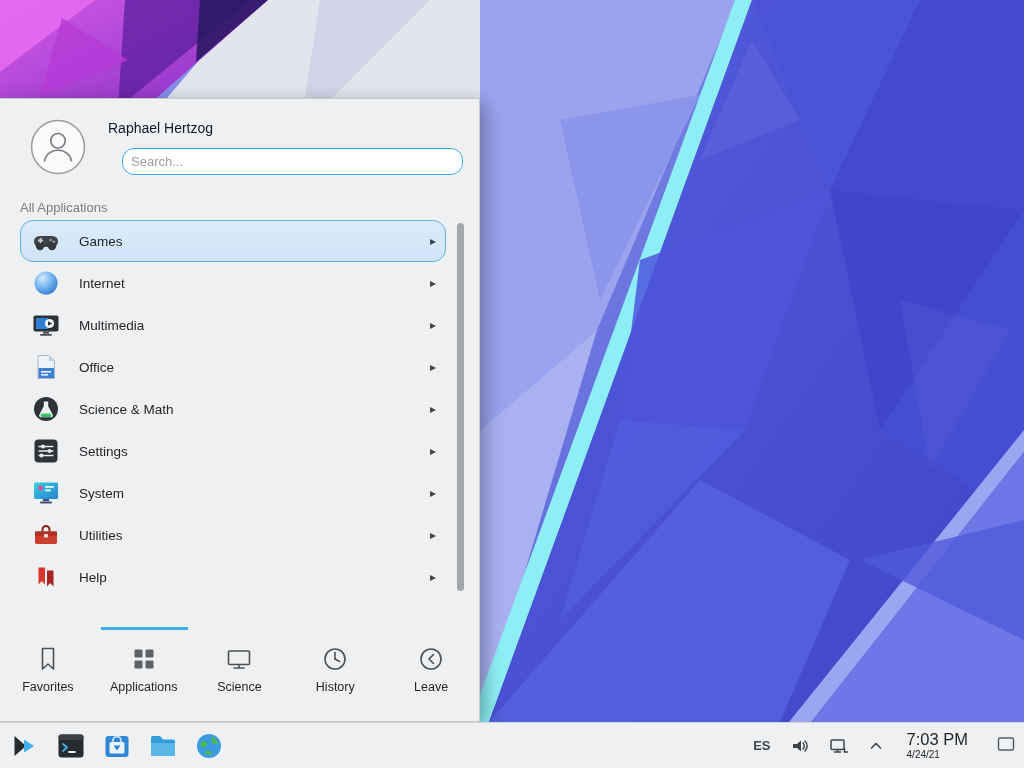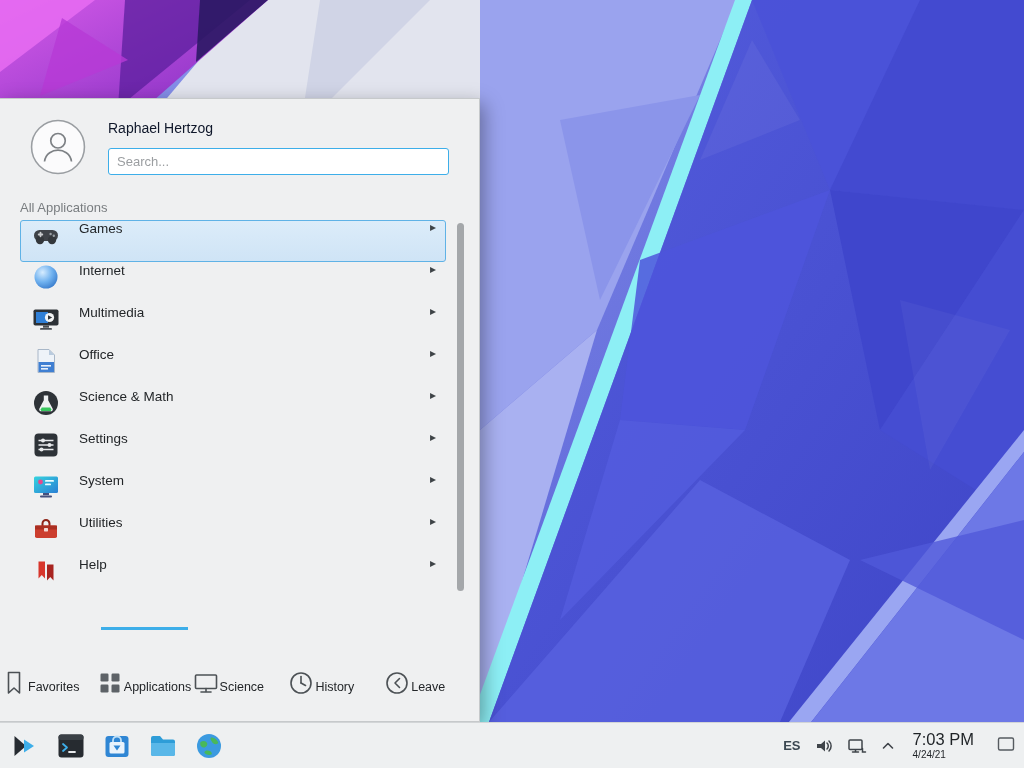--- a/index.html
+++ b/index.html
@@ -7,54 +7,54 @@
   body{position:relative;font-family:"Liberation Sans","DejaVu Sans",sans-serif;background:#5560d8}
   .wallpaper{position:absolute;inset:0;z-index:0}
   .wallpaper svg{display:block;width:100%;height:100%}
 
   
   .launcher{position:absolute;left:0;top:98px;width:480px;height:624px;background:#eff0f1;
             z-index:2;border:1px solid #c6c9cb;border-left:none;
             box-shadow:4px 6px 18px rgba(0,0,0,.35)}
   .avatar{position:absolute;left:30px;top:20px;width:56px;height:56px;cursor:pointer}
   .user-name{position:absolute;left:108px;top:21px;font-size:14px;color:#0f172a}
-  .search{position:absolute;left:108px;top:49px;width:341px;height:27px;background:#fff;
-          border:1px solid #3daee9;border-radius:3px;outline:none;font-size:13px;
+  .search{position:absolute;left:122px;top:49px;width:341px;height:27px;background:#fff;
+          border:1px solid #3daee9;border-radius:12px;outline:none;font-size:13px;
           padding:0 8px;color:#232629;font-family:inherit}
   .search::placeholder{color:#9b9ea1}
   .section-label{position:absolute;left:20px;top:101px;font-size:13px;color:#797d80}
 
   .cat-list{position:absolute;left:0;top:117px;width:480px;height:413px;overflow:hidden}
-  .cat-row{height:42px;margin:0 34px 0 20px;display:flex;
-           border:1px solid transparent;border-radius:3px;padding-left:11px;cursor:pointer}
+  .cat-row{height:42px;margin:0 34px 0 20px;display:flex;align-items:center;
+           border:1px solid transparent;border-radius:13px;padding-left:11px;cursor:pointer}
   .cat-row.selected{background:linear-gradient(#dcecf9,#cfe4f6);border-color:#5fb2e6}
   .cat-icon{width:28px;height:28px;margin-right:19px;flex:none}
   .cat-icon svg{display:block;width:28px;height:28px}
   .cat-label{font-size:13.5px;color:#232629}
   .chev{margin-left:auto;padding-right:9px;color:#3e4347;font-size:12px;line-height:1}
   .chev::before{content:"\25B8"}
 
   .scroll-thumb{position:absolute;left:457px;top:124px;width:7px;height:368px;
                 background:#a4a7aa;border-radius:3.5px;cursor:pointer}
 
   .tab-indicator{position:absolute;left:101px;top:528px;width:87px;height:3px;background:#3daee9}
   .tabbar{position:absolute;left:0;top:531px;width:100%;bottom:0;display:flex}
-  .tab{flex:1;display:flex;flex-direction:row;align-items:center;padding-top:15px;cursor:pointer}
+  .tab{flex:1;display:flex;flex-direction:column;align-items:center;padding-top:15px;cursor:pointer}
   .tab-icon{width:28px;height:28px}
   .tab-icon svg{display:block;width:28px;height:28px}
   .tab-label{margin-top:7px;font-size:12.5px;color:#232629}
   .oline{fill:none;stroke:#4c5155;stroke-width:1.6;stroke-linecap:round;stroke-linejoin:round}
 
   
   .panel{position:absolute;left:0;bottom:0;width:1024px;height:46px;background:#eef0f1;
          border-top:1px solid #d2d5d7;z-index:3;display:flex;align-items:center}
   .panel-left{display:flex;align-items:center;gap:16px;padding-left:10px}
   .p-icon{width:30px;height:30px;cursor:pointer}
   .p-icon svg{display:block;width:30px;height:30px}
-  .panel-right{margin-left:auto;display:flex;align-items:center;gap:13px;padding-right:5px}
+  .panel-right{margin-left:auto;display:flex;align-items:center;gap:19px;padding-right:5px}
   .kbd-layout{font-size:13px;font-weight:bold;color:#3c4852;cursor:pointer}
   .t-icon{width:20px;height:20px;cursor:pointer}
   .t-icon svg{display:block;width:20px;height:20px}
   .caret{width:16px;height:16px;cursor:pointer}
   .caret svg{display:block;width:16px;height:16px}
   .clock{line-height:1.15;cursor:pointer;margin:0 6px 0 4px}
   .clock-time{font-size:16.5px;color:#1e2226}
   .clock-date{font-size:10px;color:#1e2226}
   .show-desktop{width:26px;height:46px;display:flex;align-items:center;justify-content:center;cursor:pointer}
 </style>

